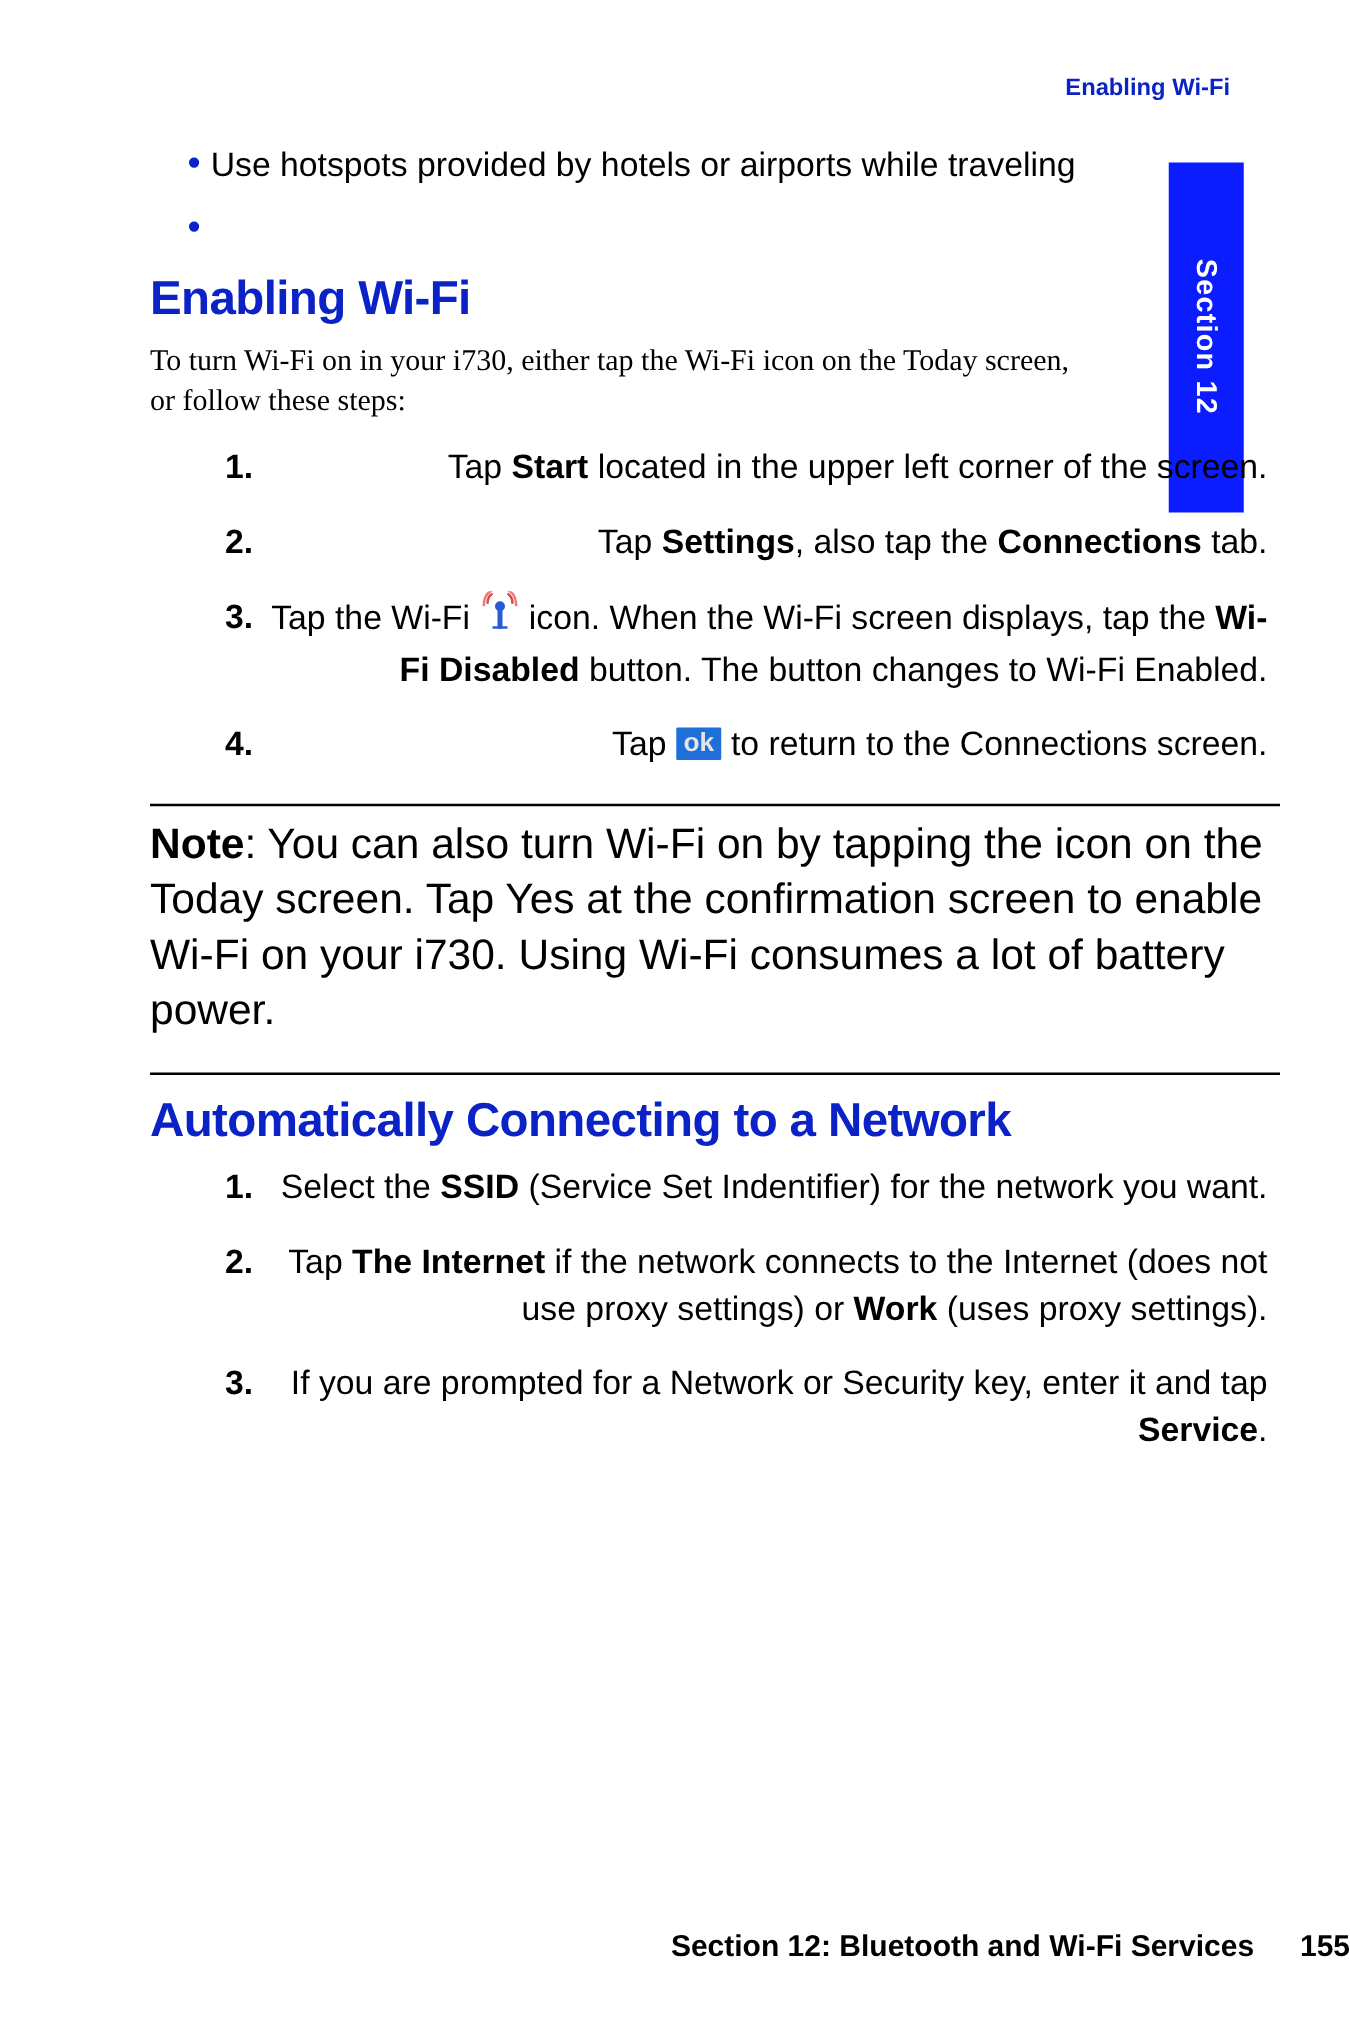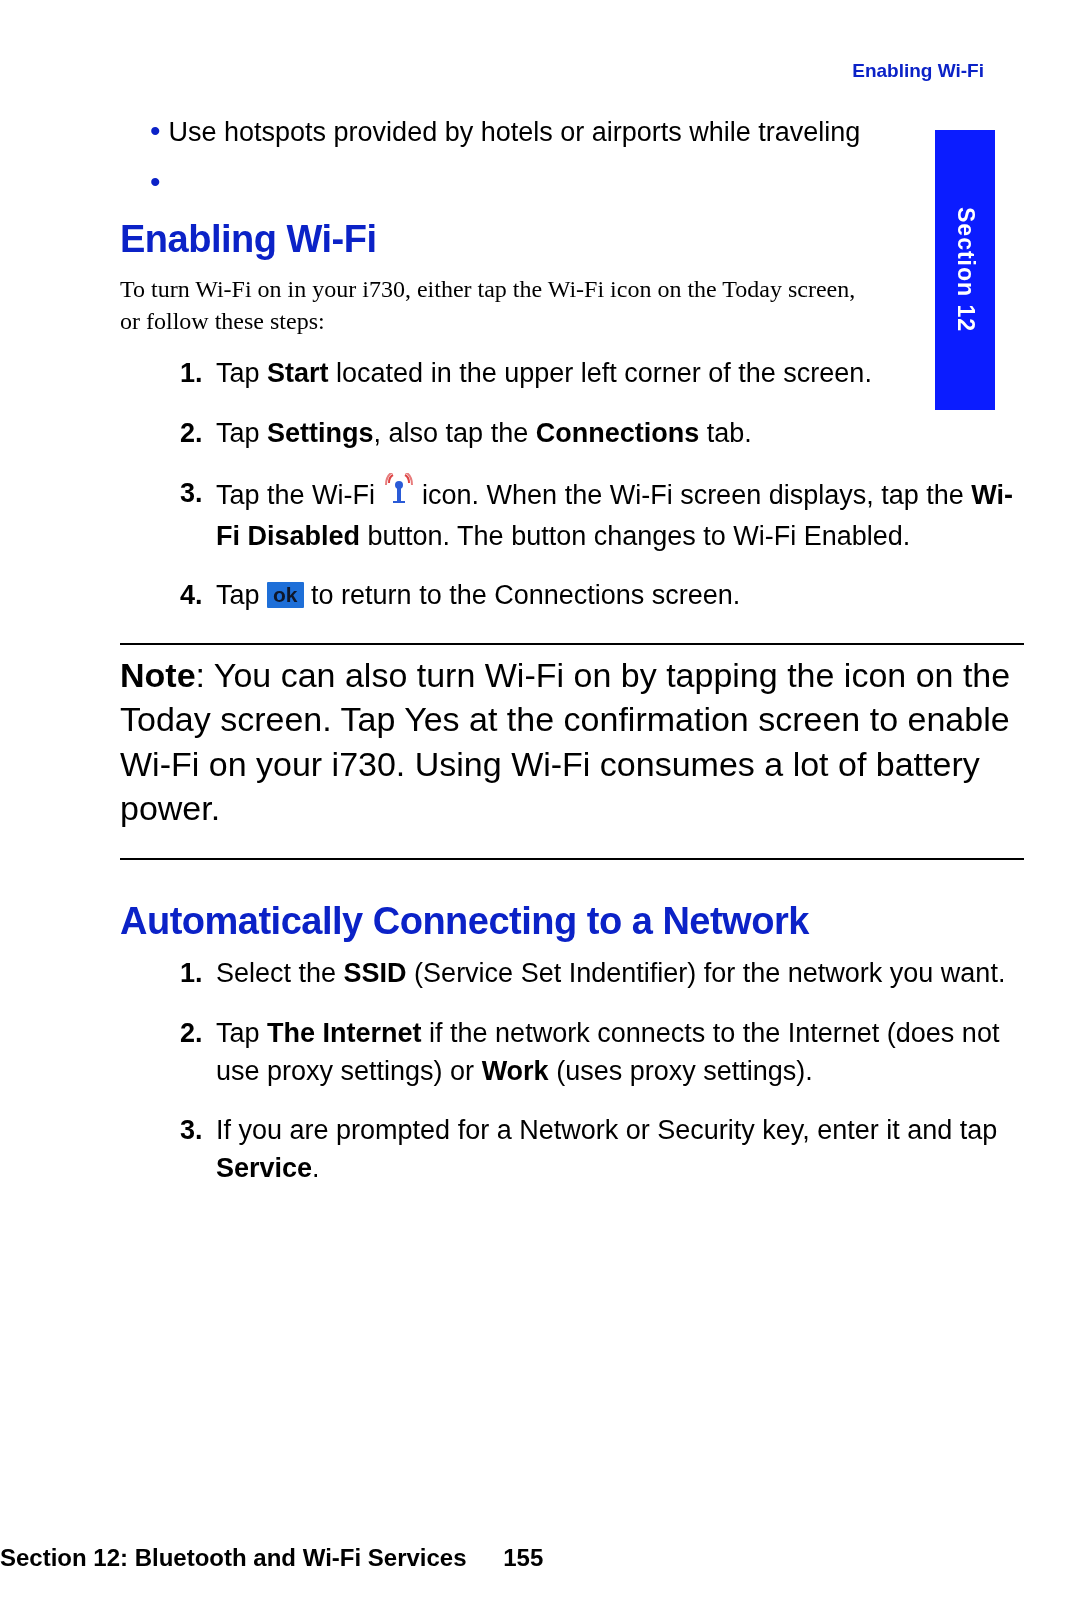--- a/index.html
+++ b/index.html
@@ -83,40 +83,41 @@
     padding-right: 10px;
     counter-reset: step;
     list-style: none;
   }
   ol.steps > li {
     font-size: 27px;
     line-height: 1.4;
     margin-bottom: 22px;
     position: relative;
     padding-left: 36px;
+    text-align: right;
   }
   ol.steps > li::before {
     counter-increment: step;
     content: counter(step) ".";
     font-weight: bold;
     position: absolute;
     left: 0;
     top: 0;
   }
   .bold { font-weight: bold; }
   .wifi-icon {
     display: inline-block;
     vertical-align: middle;
     position: relative;
     top: -2px;
   }
   .ok-badge {
     display: inline-block;
     background: #1e6fd8;
-    color: #0f172a;
+    color: #e5e5e5;
     font-weight: bold;
     font-size: 21px;
     padding: 2px 6px 3px 6px;
     vertical-align: middle;
     border-radius: 1px;
     line-height: 1;
     position: relative;
     top: -2px;
   }
   hr.rule {
@@ -133,21 +134,21 @@
     display: inline-block;
     vertical-align: middle;
     position: relative;
     top: -2px;
   }
   .footer {
     position: absolute;
     bottom: 50px;
     left: 0;
     width: 100%;
-    text-align: left;
+    text-align: right;
     font-size: 24px;
     font-weight: bold;
   }
   .page-num { margin-left: 30px; }
 </style>
 </head>
 <body>
 
 <div class="page">
 
@@ -197,21 +198,21 @@
       <span> to return to the Connections screen.</span>
     </li>
   </ol>
 
   <hr class="rule">
   <p class="note-block">
     <span class="bold">Note</span><span>: You can also turn Wi-Fi on by tapping the icon on the Today screen. Tap Yes at the confirmation screen to enable Wi-Fi on your i730. Using Wi-Fi consumes a lot of battery power.</span>
   </p>
   <hr class="rule">
 
-  <h2 class="blue-heading" style="margin-top:40px;">Automatically Connecting to a Network</h2>
+  <h2 class="blue-heading" style="margin-top:16px;">Automatically Connecting to a Network</h2>
 
 
   <ol class="steps">
     <li>
       <span>Select the </span><span class="bold">SSID</span><span> (Service Set Indentifier) for the network you want.</span>
     </li>
     <li>
       <span>Tap </span><span class="bold">The Internet</span><span> if the network connects to the Internet (does not use proxy settings) or </span><span class="bold">Work</span><span> (uses proxy settings).</span>
     </li>
     <li>

